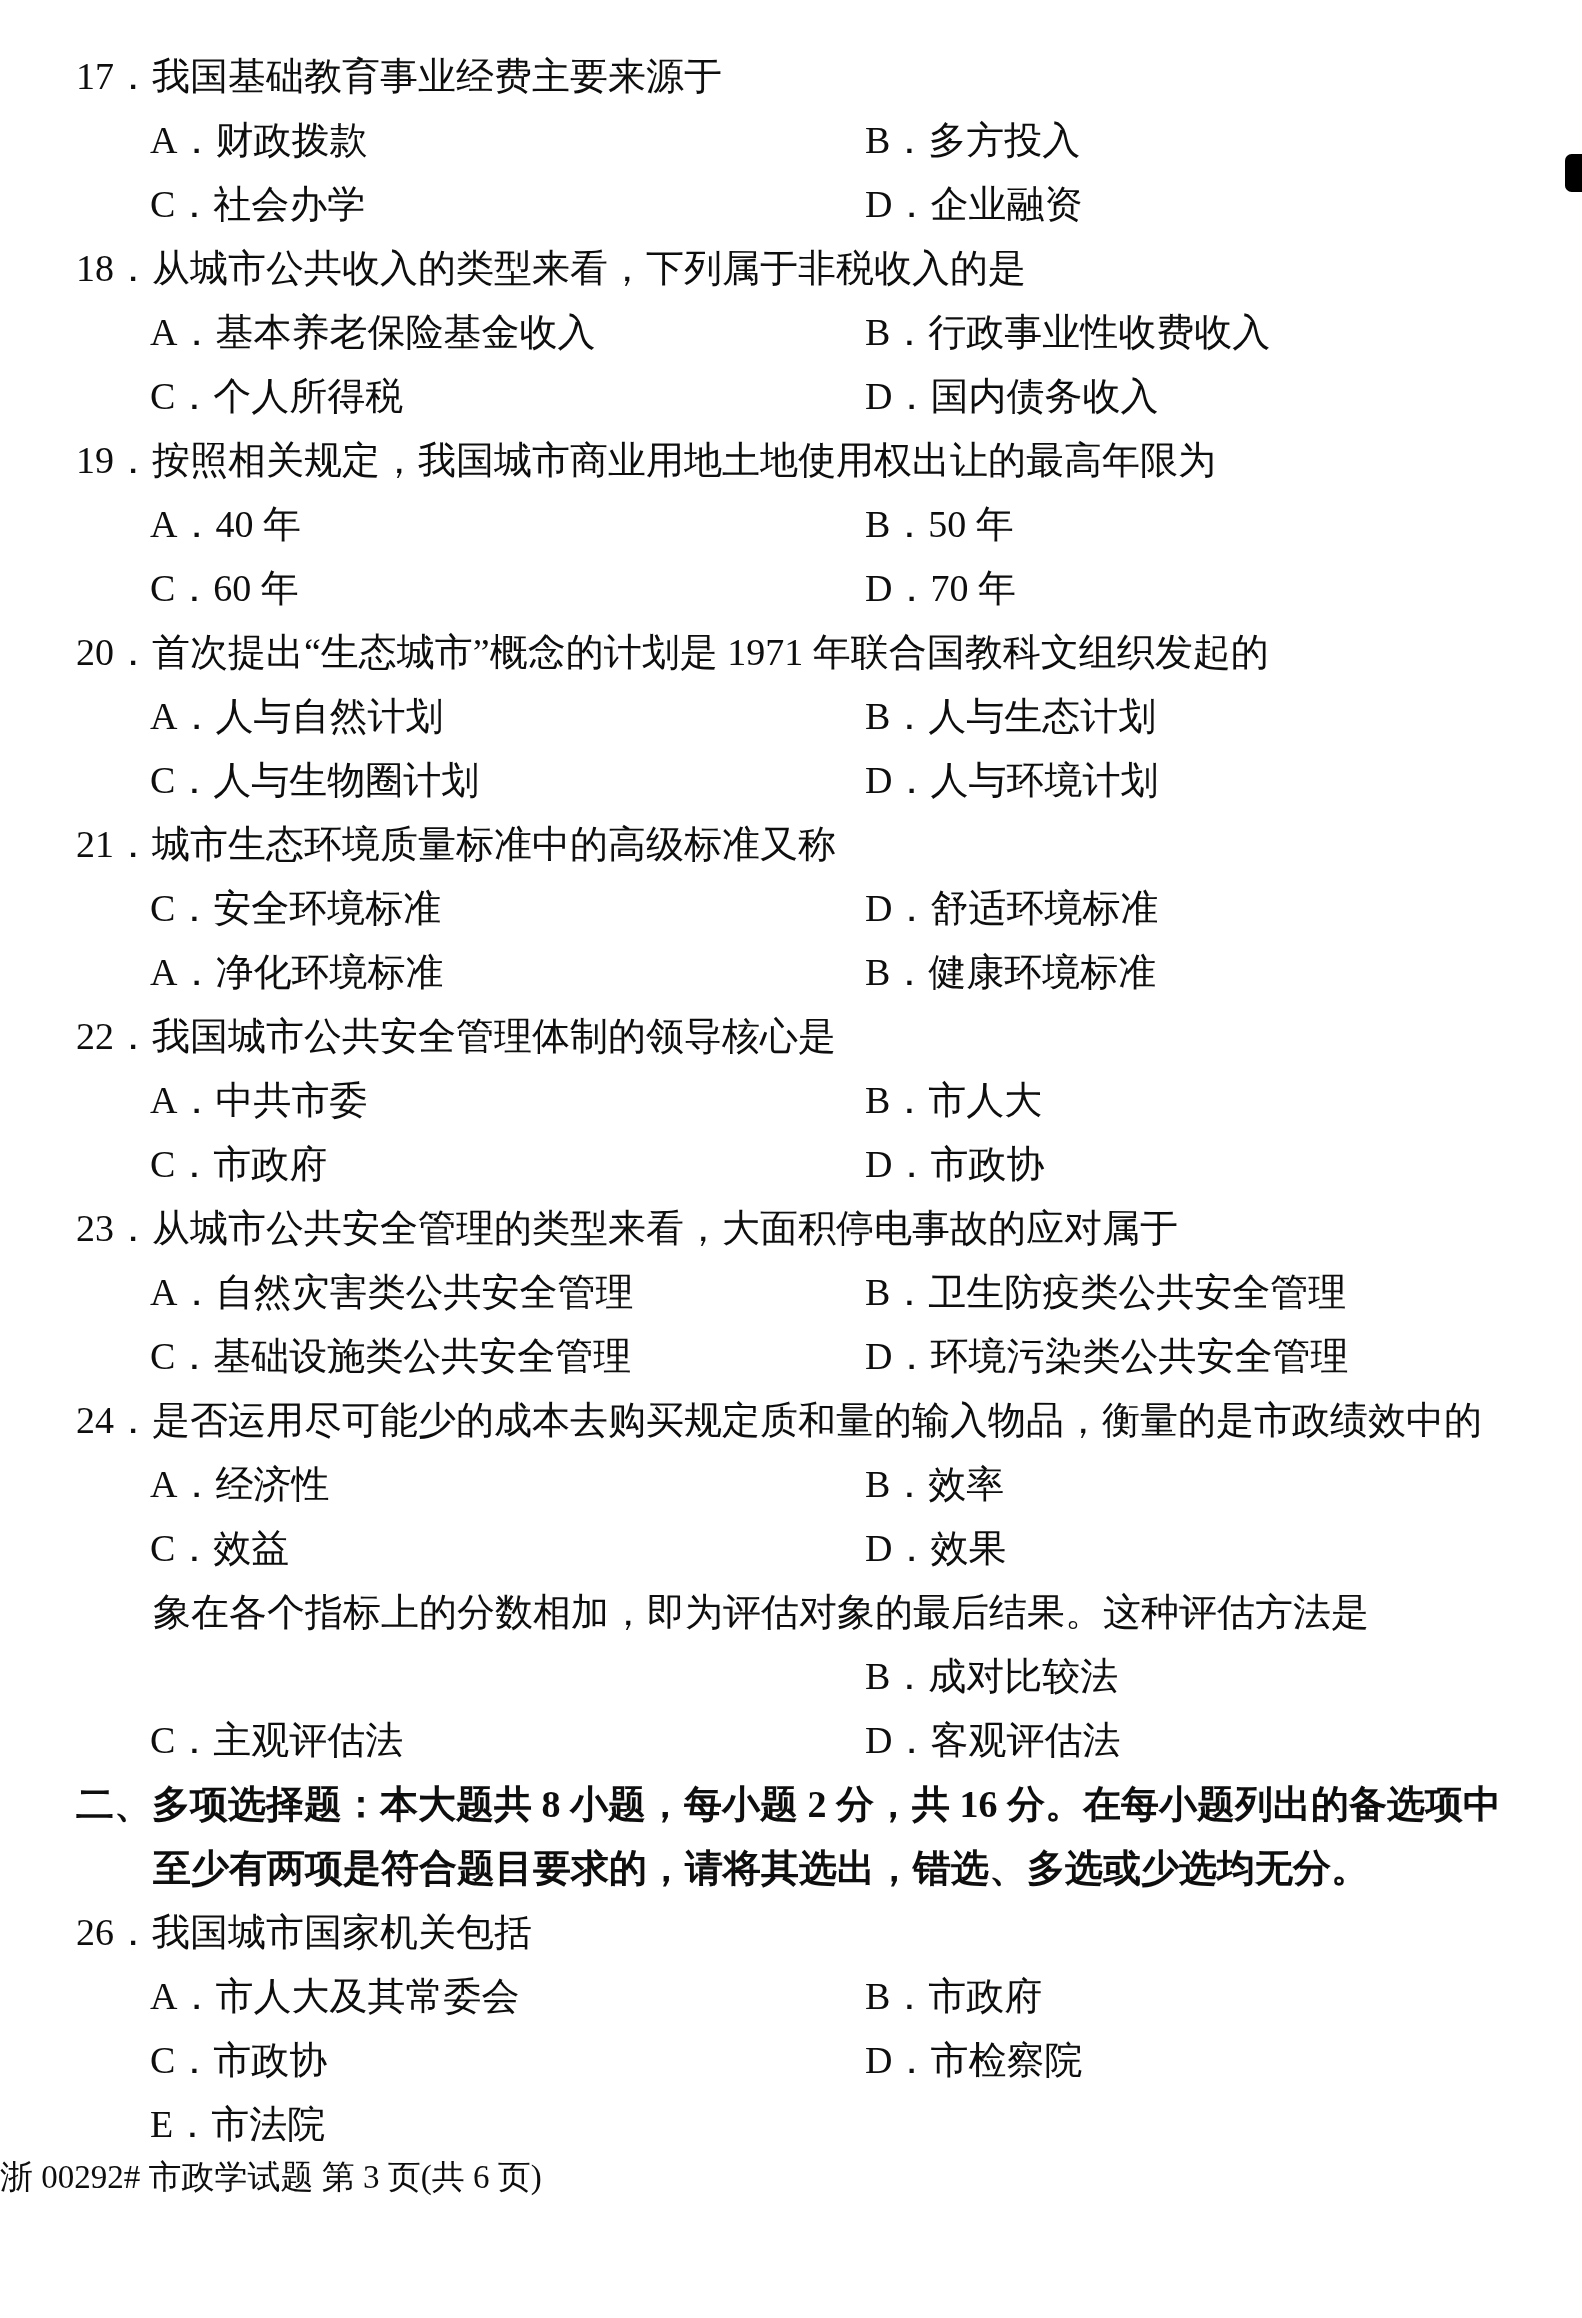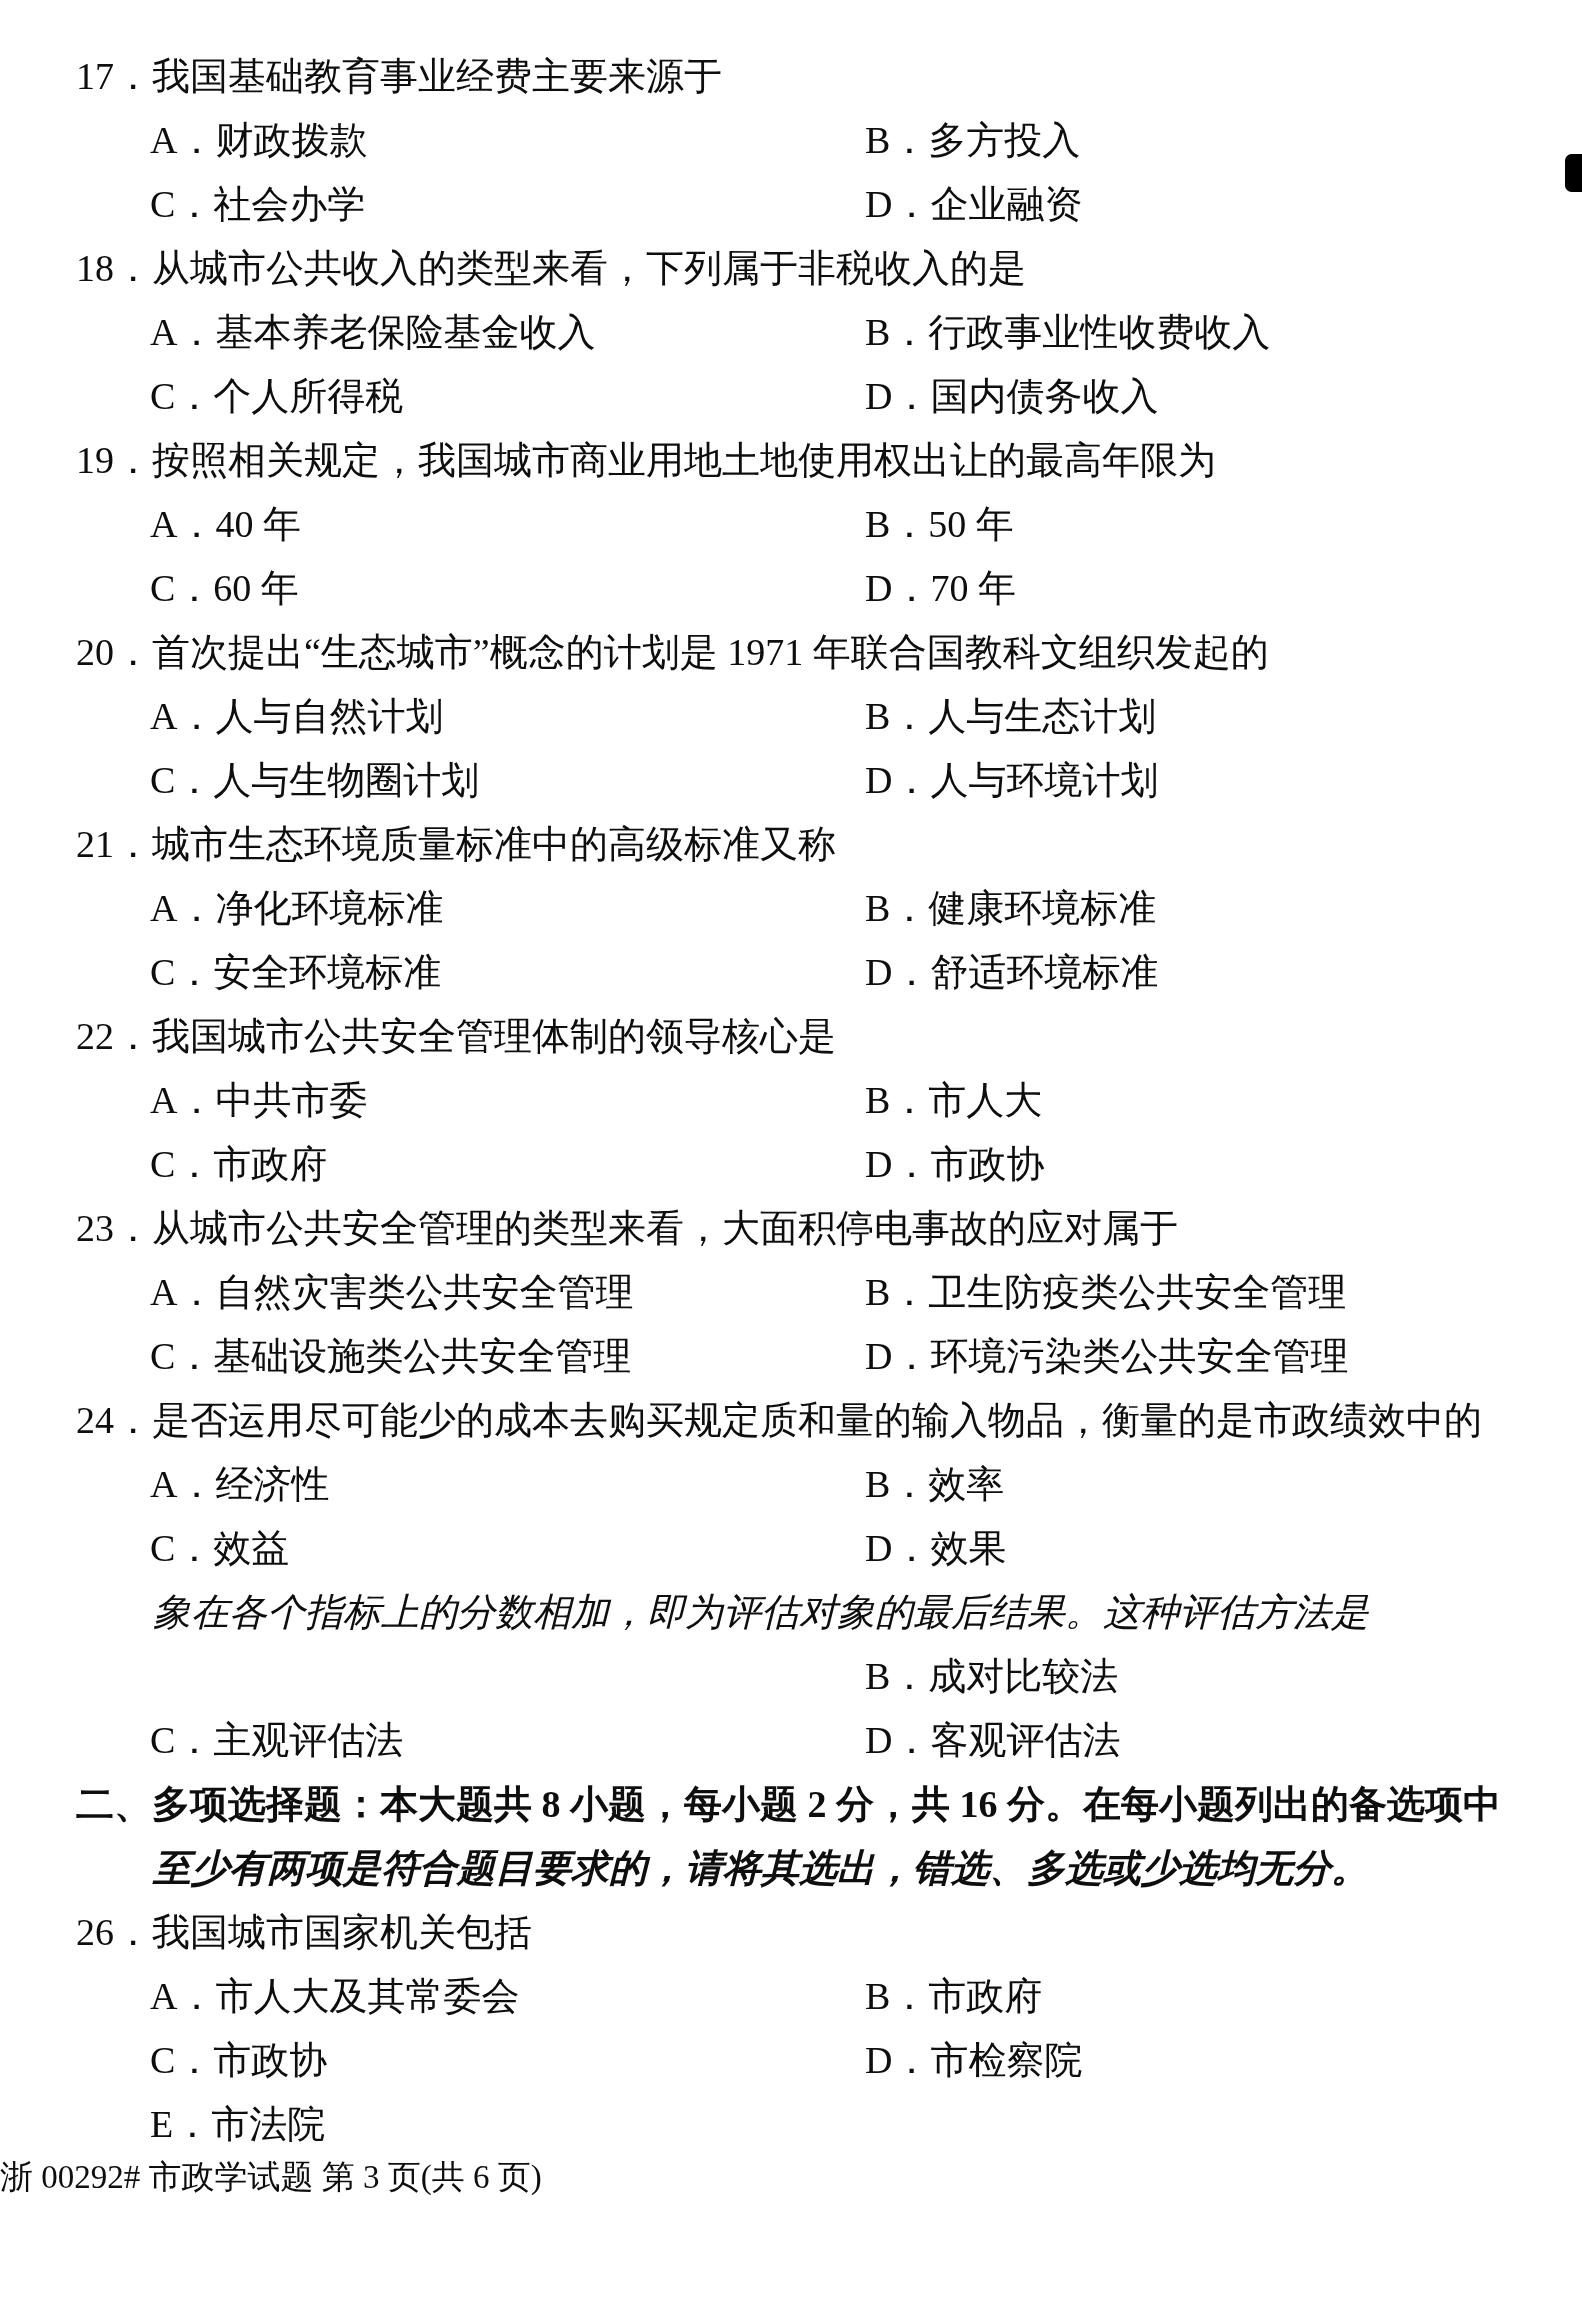--- a/index.html
+++ b/index.html
@@ -16,21 +16,21 @@
   .content{padding-top:44px;}
   .line{
     position:relative;
     height:64px;
     line-height:64px;
     white-space:nowrap;
   }
   .qtext{position:absolute;left:76px;top:0;}
   .colA{position:absolute;left:150px;top:0;}
   .colB{position:absolute;left:865px;top:0;}
-  .cont{position:absolute;left:153px;top:0;font-style:italic;}
+  .cont{position:absolute;left:153px;top:0;}
   .bold{font-weight:bold;}
   .footer-line{
     text-align:left;
     padding-right:164px;
     font-size:33px;
     margin-top:-11.5px;
   }
   .smudge{
     position:absolute;
     right:0;
@@ -94,26 +94,26 @@
     </div>
     <div class="line">
       <span class="colA"><span class="ol">C．</span><span class="otx">人与生物圈计划</span></span>
       <span class="colB"><span class="ol">D．</span><span class="otx">人与环境计划</span></span>
     </div>
 
     <div class="line">
       <span class="qtext"><span class="qnum">21．</span><span class="qbody">城市生态环境质量标准中的高级标准又称</span></span>
     </div>
     <div class="line">
+      <span class="colA"><span class="ol">C．</span><span class="otx">安全环境标准</span></span>
+      <span class="colB"><span class="ol">D．</span><span class="otx">舒适环境标准</span></span>
+    </div>
+    <div class="line">
       <span class="colA"><span class="ol">A．</span><span class="otx">净化环境标准</span></span>
       <span class="colB"><span class="ol">B．</span><span class="otx">健康环境标准</span></span>
-    </div>
-    <div class="line">
-      <span class="colA"><span class="ol">C．</span><span class="otx">安全环境标准</span></span>
-      <span class="colB"><span class="ol">D．</span><span class="otx">舒适环境标准</span></span>
     </div>
 
     <div class="line">
       <span class="qtext"><span class="qnum">22．</span><span class="qbody">我国城市公共安全管理体制的领导核心是</span></span>
     </div>
     <div class="line">
       <span class="colA"><span class="ol">A．</span><span class="otx">中共市委</span></span>
       <span class="colB"><span class="ol">B．</span><span class="otx">市人大</span></span>
     </div>
     <div class="line">

